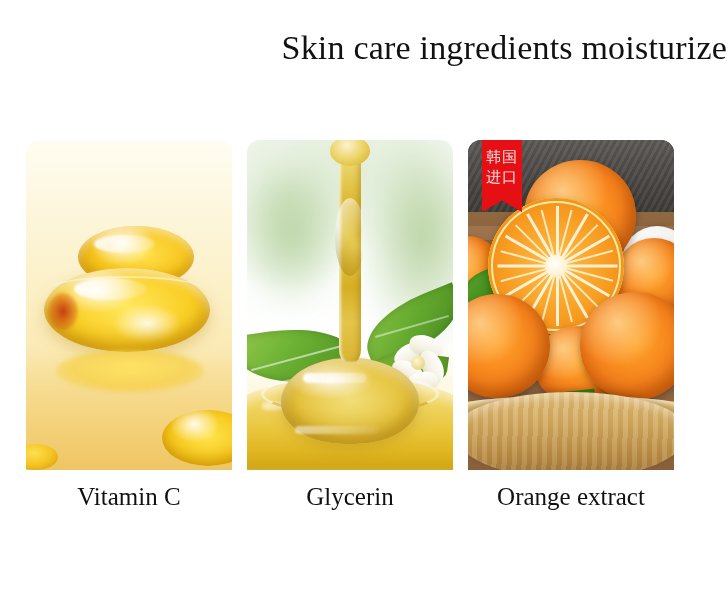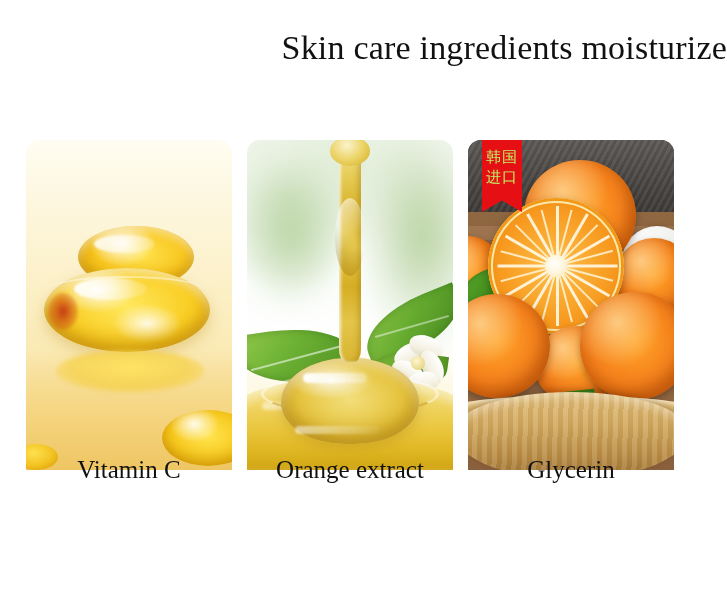--- a/index.html
+++ b/index.html
@@ -513,38 +513,38 @@
   }
 
   
   .ribbon {
     position: absolute;
     left: 14px;
     top: 0;
     width: 40px;
     padding: 7px 0 0 0;
     background: #e60f13;
-    color: #bef264;
+    color: #e5e5e5;
     text-align: center;
     font-family: "DejaVu Sans", sans-serif;
     font-size: 15px;
     line-height: 1.35;
     letter-spacing: 1px;
     z-index: 6;
     clip-path: polygon(0 0, 100% 0, 100% 100%, 50% 84%, 0 100%);
     height: 72px;
     box-sizing: border-box;
     box-shadow: 1px 1px 3px rgba(0,0,0,.3);
   }
   .ribbon span { display: block; }
 
   
   .captions {
     position: absolute;
-    top: 453px;
+    top: 480px;
     left: 26px;
     width: 648px;
     height: 46px;
     display: flex;
     gap: 15px;
   }
   .caption {
     width: 206px;
     text-align: center;
     font-family: "Liberation Serif", "DejaVu Serif", serif;
@@ -658,17 +658,17 @@
       <div class="ribbon">
         <span>韩国</span>
         <span>进口</span>
       </div>
     </div>
 
   </div>
 
   <div class="captions">
     <div class="caption">Vitamin C</div>
+    <div class="caption">Glycerin</div>
     <div class="caption">Orange extract</div>
-    <div class="caption">Glycerin</div>
   </div>
 
 </div>
 
 </body></html>

